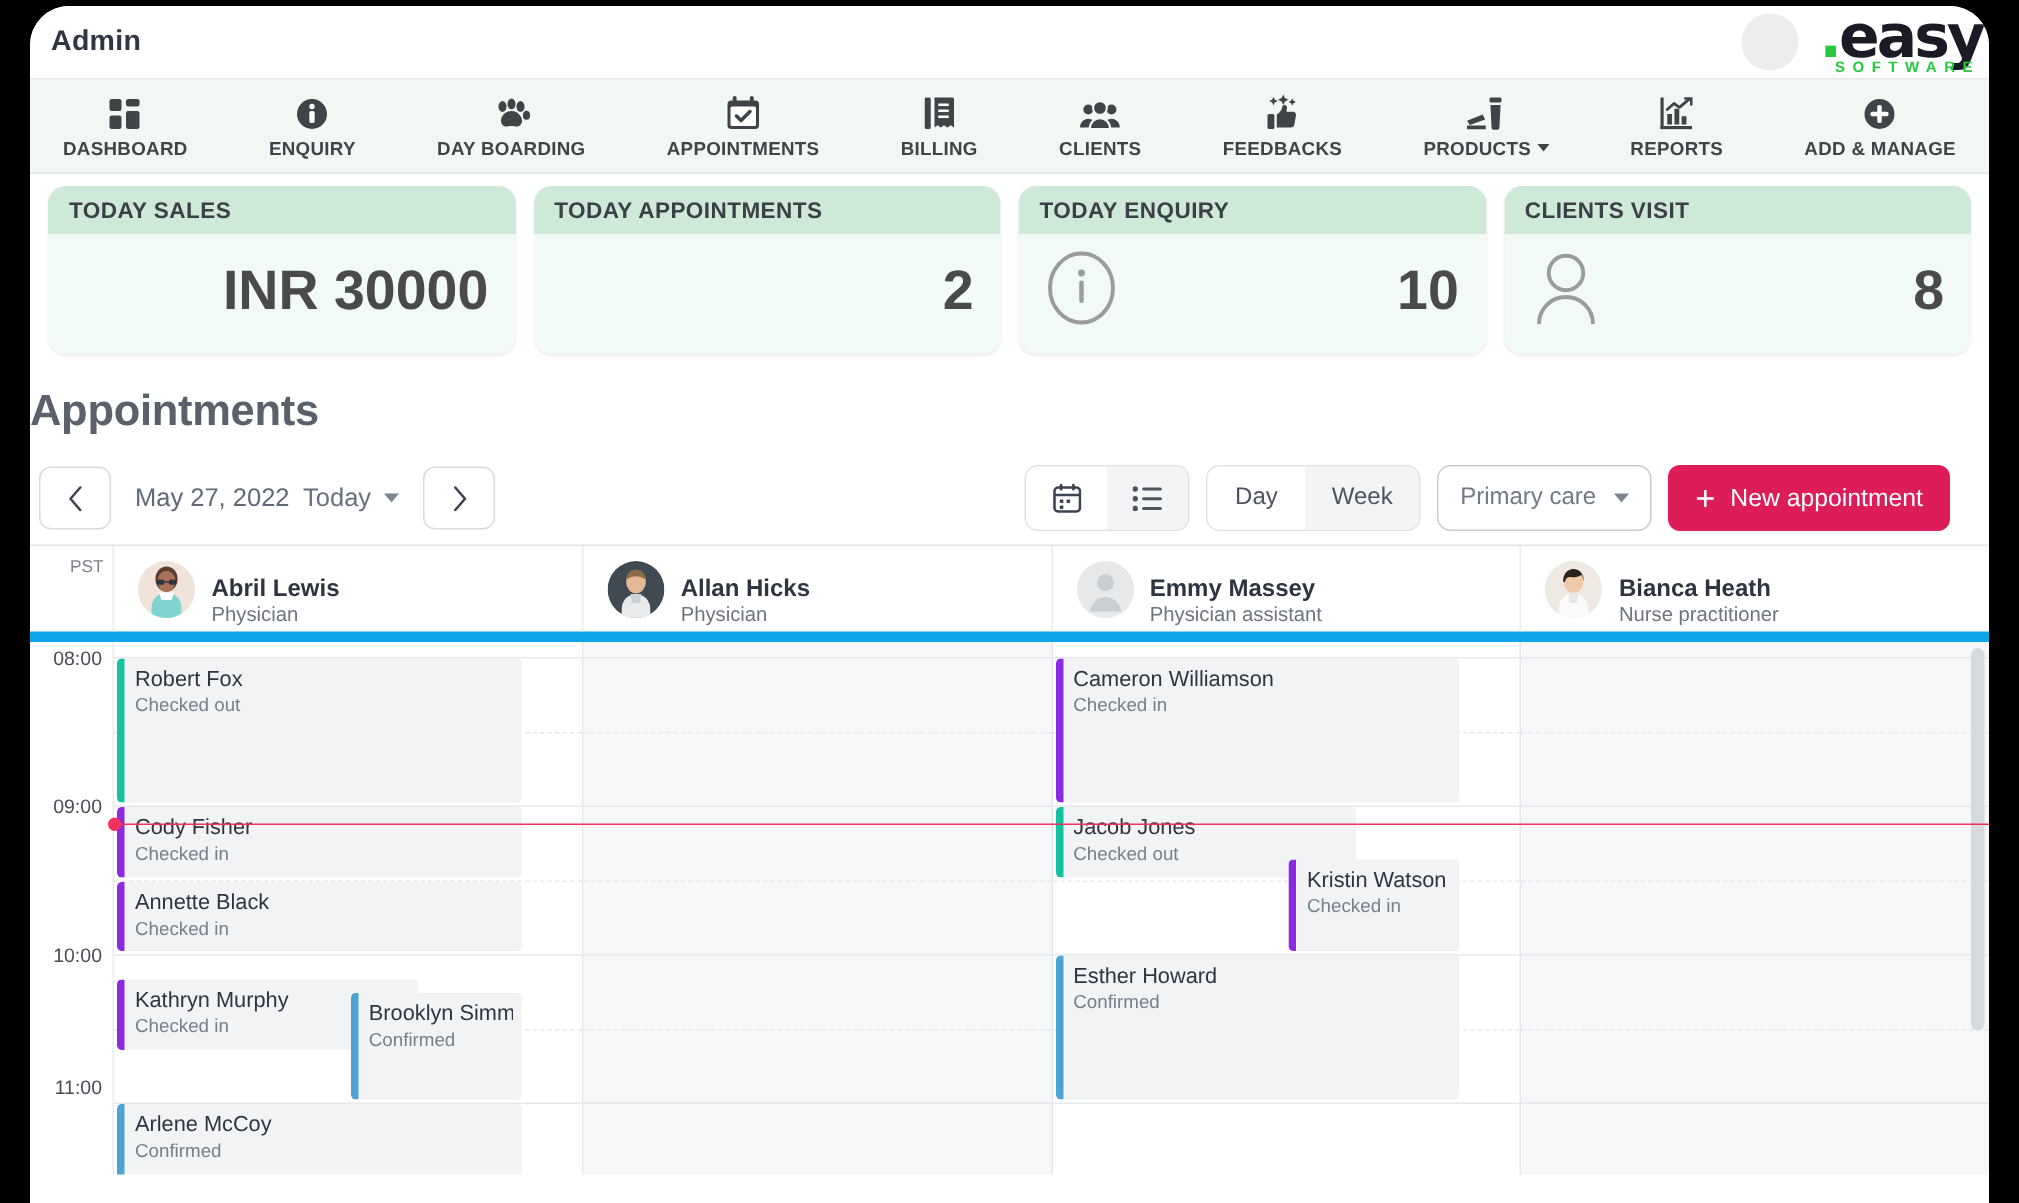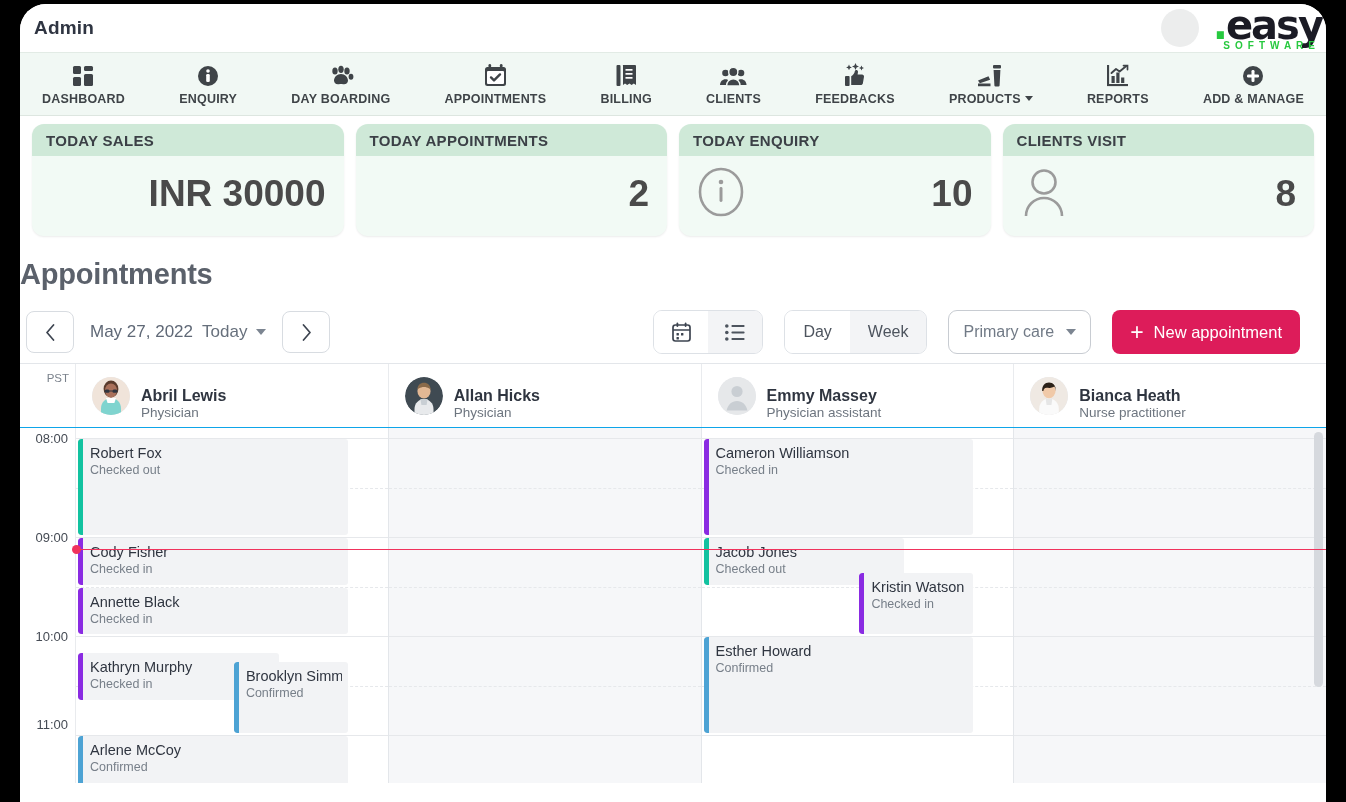--- a/index.html
+++ b/index.html
@@ -150,21 +150,21 @@
     font-size: 17px; color: #67707c; cursor: pointer;
   }
   .date-label .bold { color: #5f6876; }
   .chev-down {
     width: 0; height: 0;
     border-left: 5px solid transparent;
     border-right: 5px solid transparent;
     border-top: 6px solid #7c8591;
   }
   .toolbar-right {
-    margin-left: auto; display: flex; align-items: flex-start; gap: 21px;
+    margin-left: auto; display: flex; align-items: flex-start; gap: 11px;
     padding-right: 22px;
   }
   .seg {
     display: flex; border: 1px solid #dde1e6; border-radius: 9px;
     overflow: hidden; background: #fff; height: 44px;
   }
   .seg > div {
     display: flex; align-items: center; justify-content: center;
     cursor: pointer; color: #4d545e;
   }
@@ -193,21 +193,21 @@
 
   
   .calendar {
     position: relative;
     border-top: 1px solid #e3e6ea;
     height: 420px;
     overflow: hidden;
   }
   .cal-head {
     display: flex; height: 64px;
-    border-bottom: 1px solid #0ea5e9;
+    border-bottom: 7px solid #0ea5e9;
     background: #fff;
   }
   .tz {
     width: 56px; flex: 0 0 56px;
     border-right: 1px solid #e9ebee;
     display: flex; align-items: flex-start; justify-content: flex-end;
     padding: 8px 6px 0 0;
     font-size: 11.5px; color: #7b828c;
   }
   .provider {

